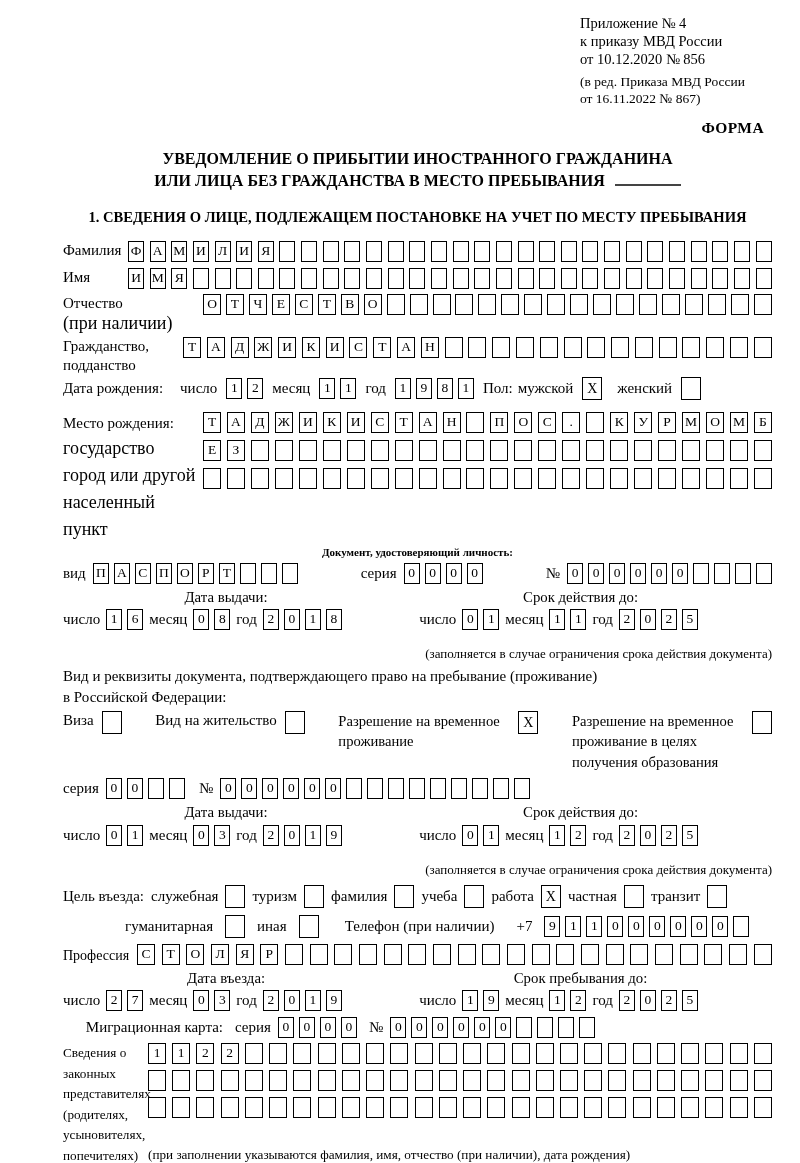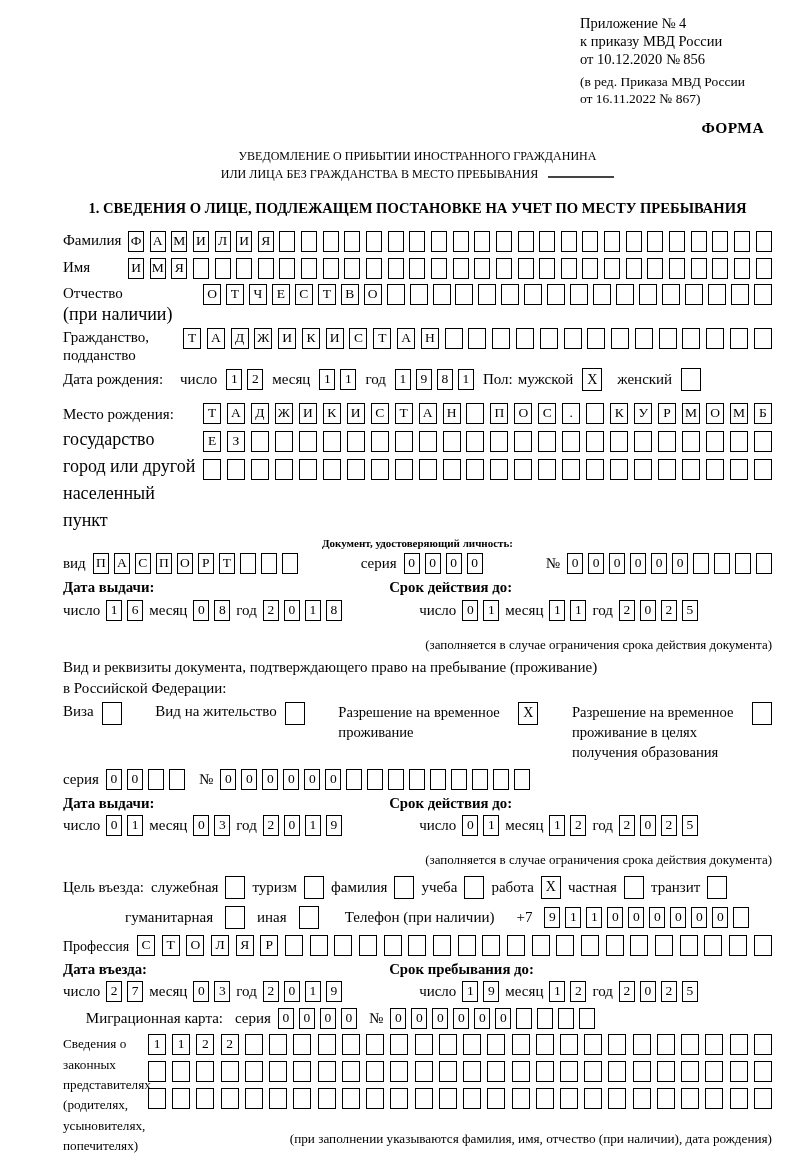--- a/index.html
+++ b/index.html
@@ -8,21 +8,21 @@
     width:800px; height:1163px; overflow:hidden;
     color:#000; font-family:"Liberation Serif","DejaVu Serif",serif;
     font-size:15px; line-height:1.25;
   }
   .page { padding:14px 28px 0 63px; }
 
   
   .appendix { margin-left:auto; width:192px; font-size:14.5px; }
   .appendix .ap-note { font-size:13.5px; margin-top:6px; }
   .forma { text-align:right; font-weight:bold; font-size:15.5px; margin-top:10px; padding-right:8px; letter-spacing:.4px; }
-  .title { text-align:center; font-weight:normal; font-size:12px; margin-top:10px; line-height:1.4; }
+  .title { text-align:center; font-weight:bold; font-size:16px; margin-top:10px; line-height:1.4; }
   .blank-line { display:inline-block; width:66px; height:14px; border-bottom:2px solid #444; margin-left:10px; }
   .sec-heading { text-align:center; font-weight:bold; font-size:14.6px; margin-top:16px; white-space:nowrap; }
 
   
   .row { display:flex; align-items:flex-start; }
   .vcenter { align-items:center; }
   .lbl { flex:none; }
   .grid { display:flex; flex:1; justify-content:space-between; }
   .cell {
     width:16px; height:21px; flex:none; background:#fff;
@@ -43,39 +43,39 @@
   .sub-lbl { font-size:18px; }
 
   
   .doc-heading { text-align:center; font-weight:bold; font-size:11px; margin-top:3px; }
   .spread { justify-content:space-between; } .gap10 { gap:10px; } .gap14 { gap:14px; }
   .inline-grp { display:flex; align-items:center; gap:7px; }
 
   
   .dates { display:flex; margin-top:4px; }
   .half-l { width:46%; } .half-r { width:54%; }
-  .date-heading { text-align:left; font-size:14.8px;font-weight:bold; }
+  .date-heading { text-align:center; font-size:14.8px; }
   .date-nums { display:flex; align-items:center; gap:6px; margin-top:3px; }
   .note-right { display:flex; justify-content:flex-end; font-size:13px; margin-top:16px; }
 
   
   .options { display:flex; justify-content:space-between; margin-top:4px; }
   .opt { display:flex; align-items:flex-start; gap:8px; }
   .opt-lbl-wrap { width:172px; text-align:left; line-height:1.4; font-size:14.6px; }
 
   
   .purpose-row { display:flex; align-items:center; gap:7px; margin-top:7px; flex-wrap:nowrap; }
   .purpose-row2 { margin-left:62px; gap:12px; }
 
   
   .reps { display:flex; margin-top:5px; }
   .reps-lbls { width:85px; flex:none; font-size:13.2px; line-height:1.55; }
   .reps-grids { flex:1; }
   .reps-grids .grid + .grid { margin-top:6px; }
-  .reps-note { text-align:right; font-size:13.2px; margin-top:22px; }
+  .reps-note { text-align:left; font-size:13.2px; margin-top:29px; }
 </style>
 </head>
 <body>
 
 <div class="page">
 
   <div class="appendix">
     <div>Приложение № 4</div>
     <div>к приказу МВД России</div>
     <div>от 10.12.2020 № 856</div>

